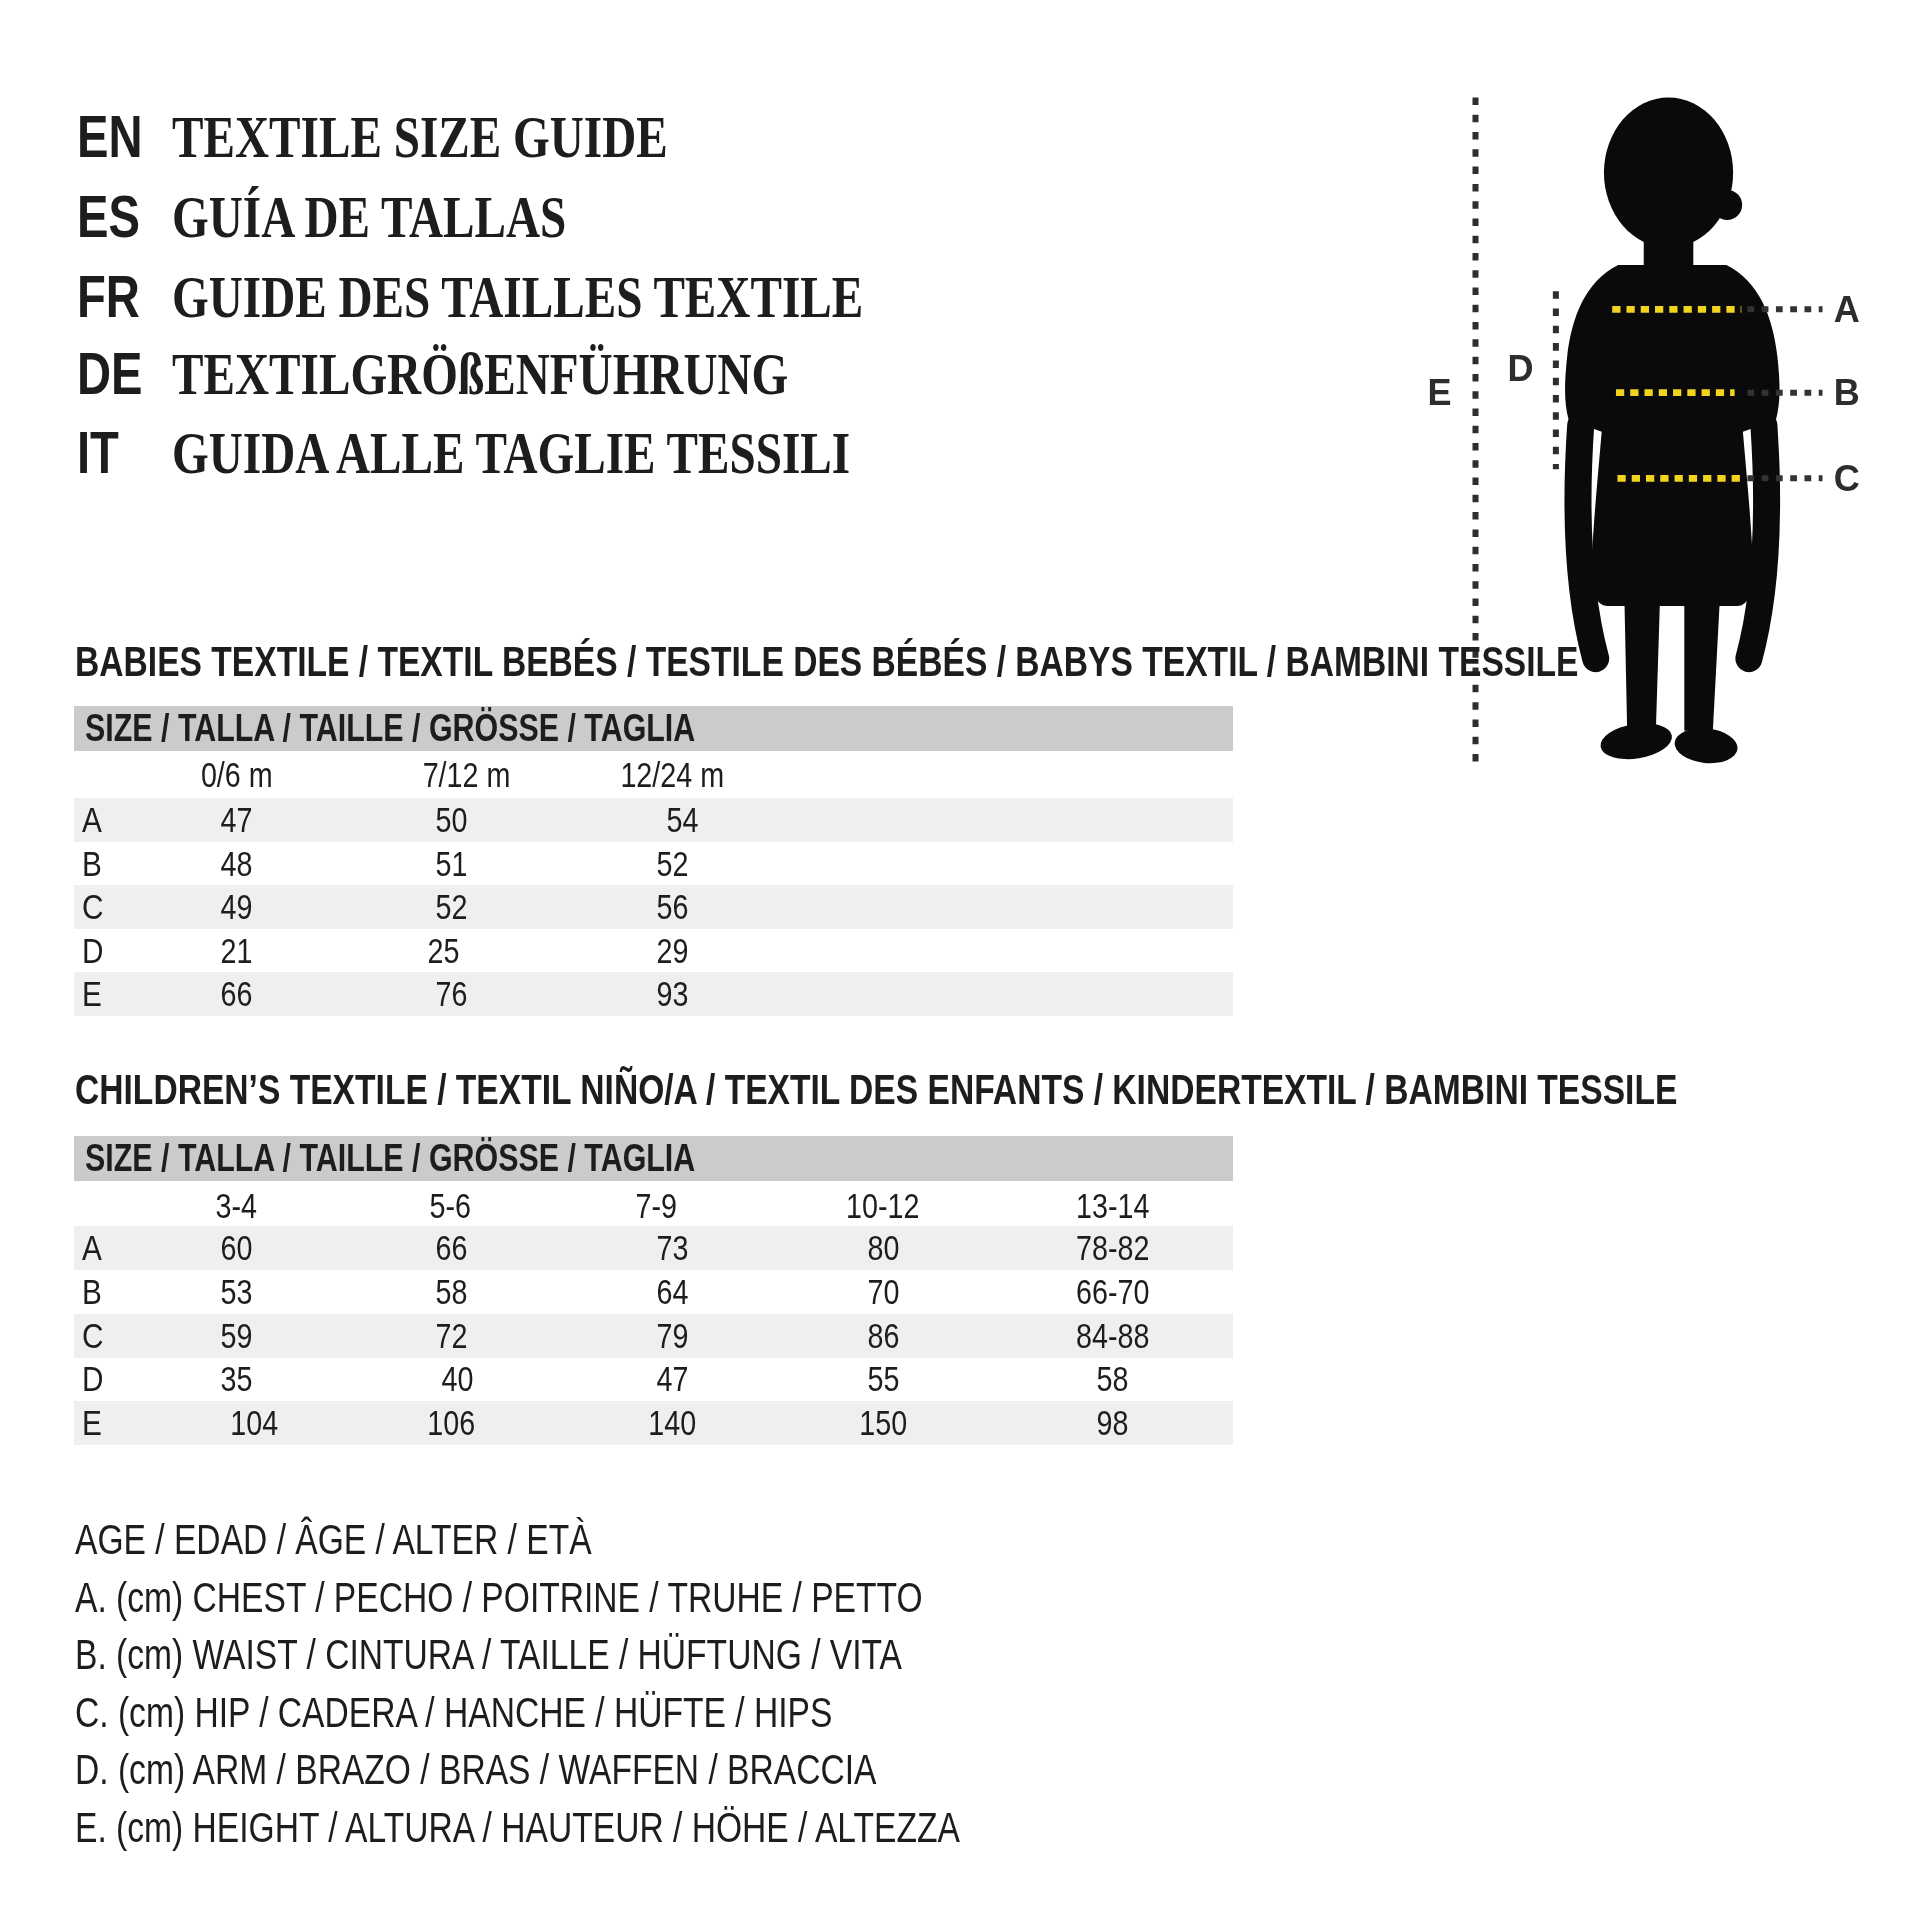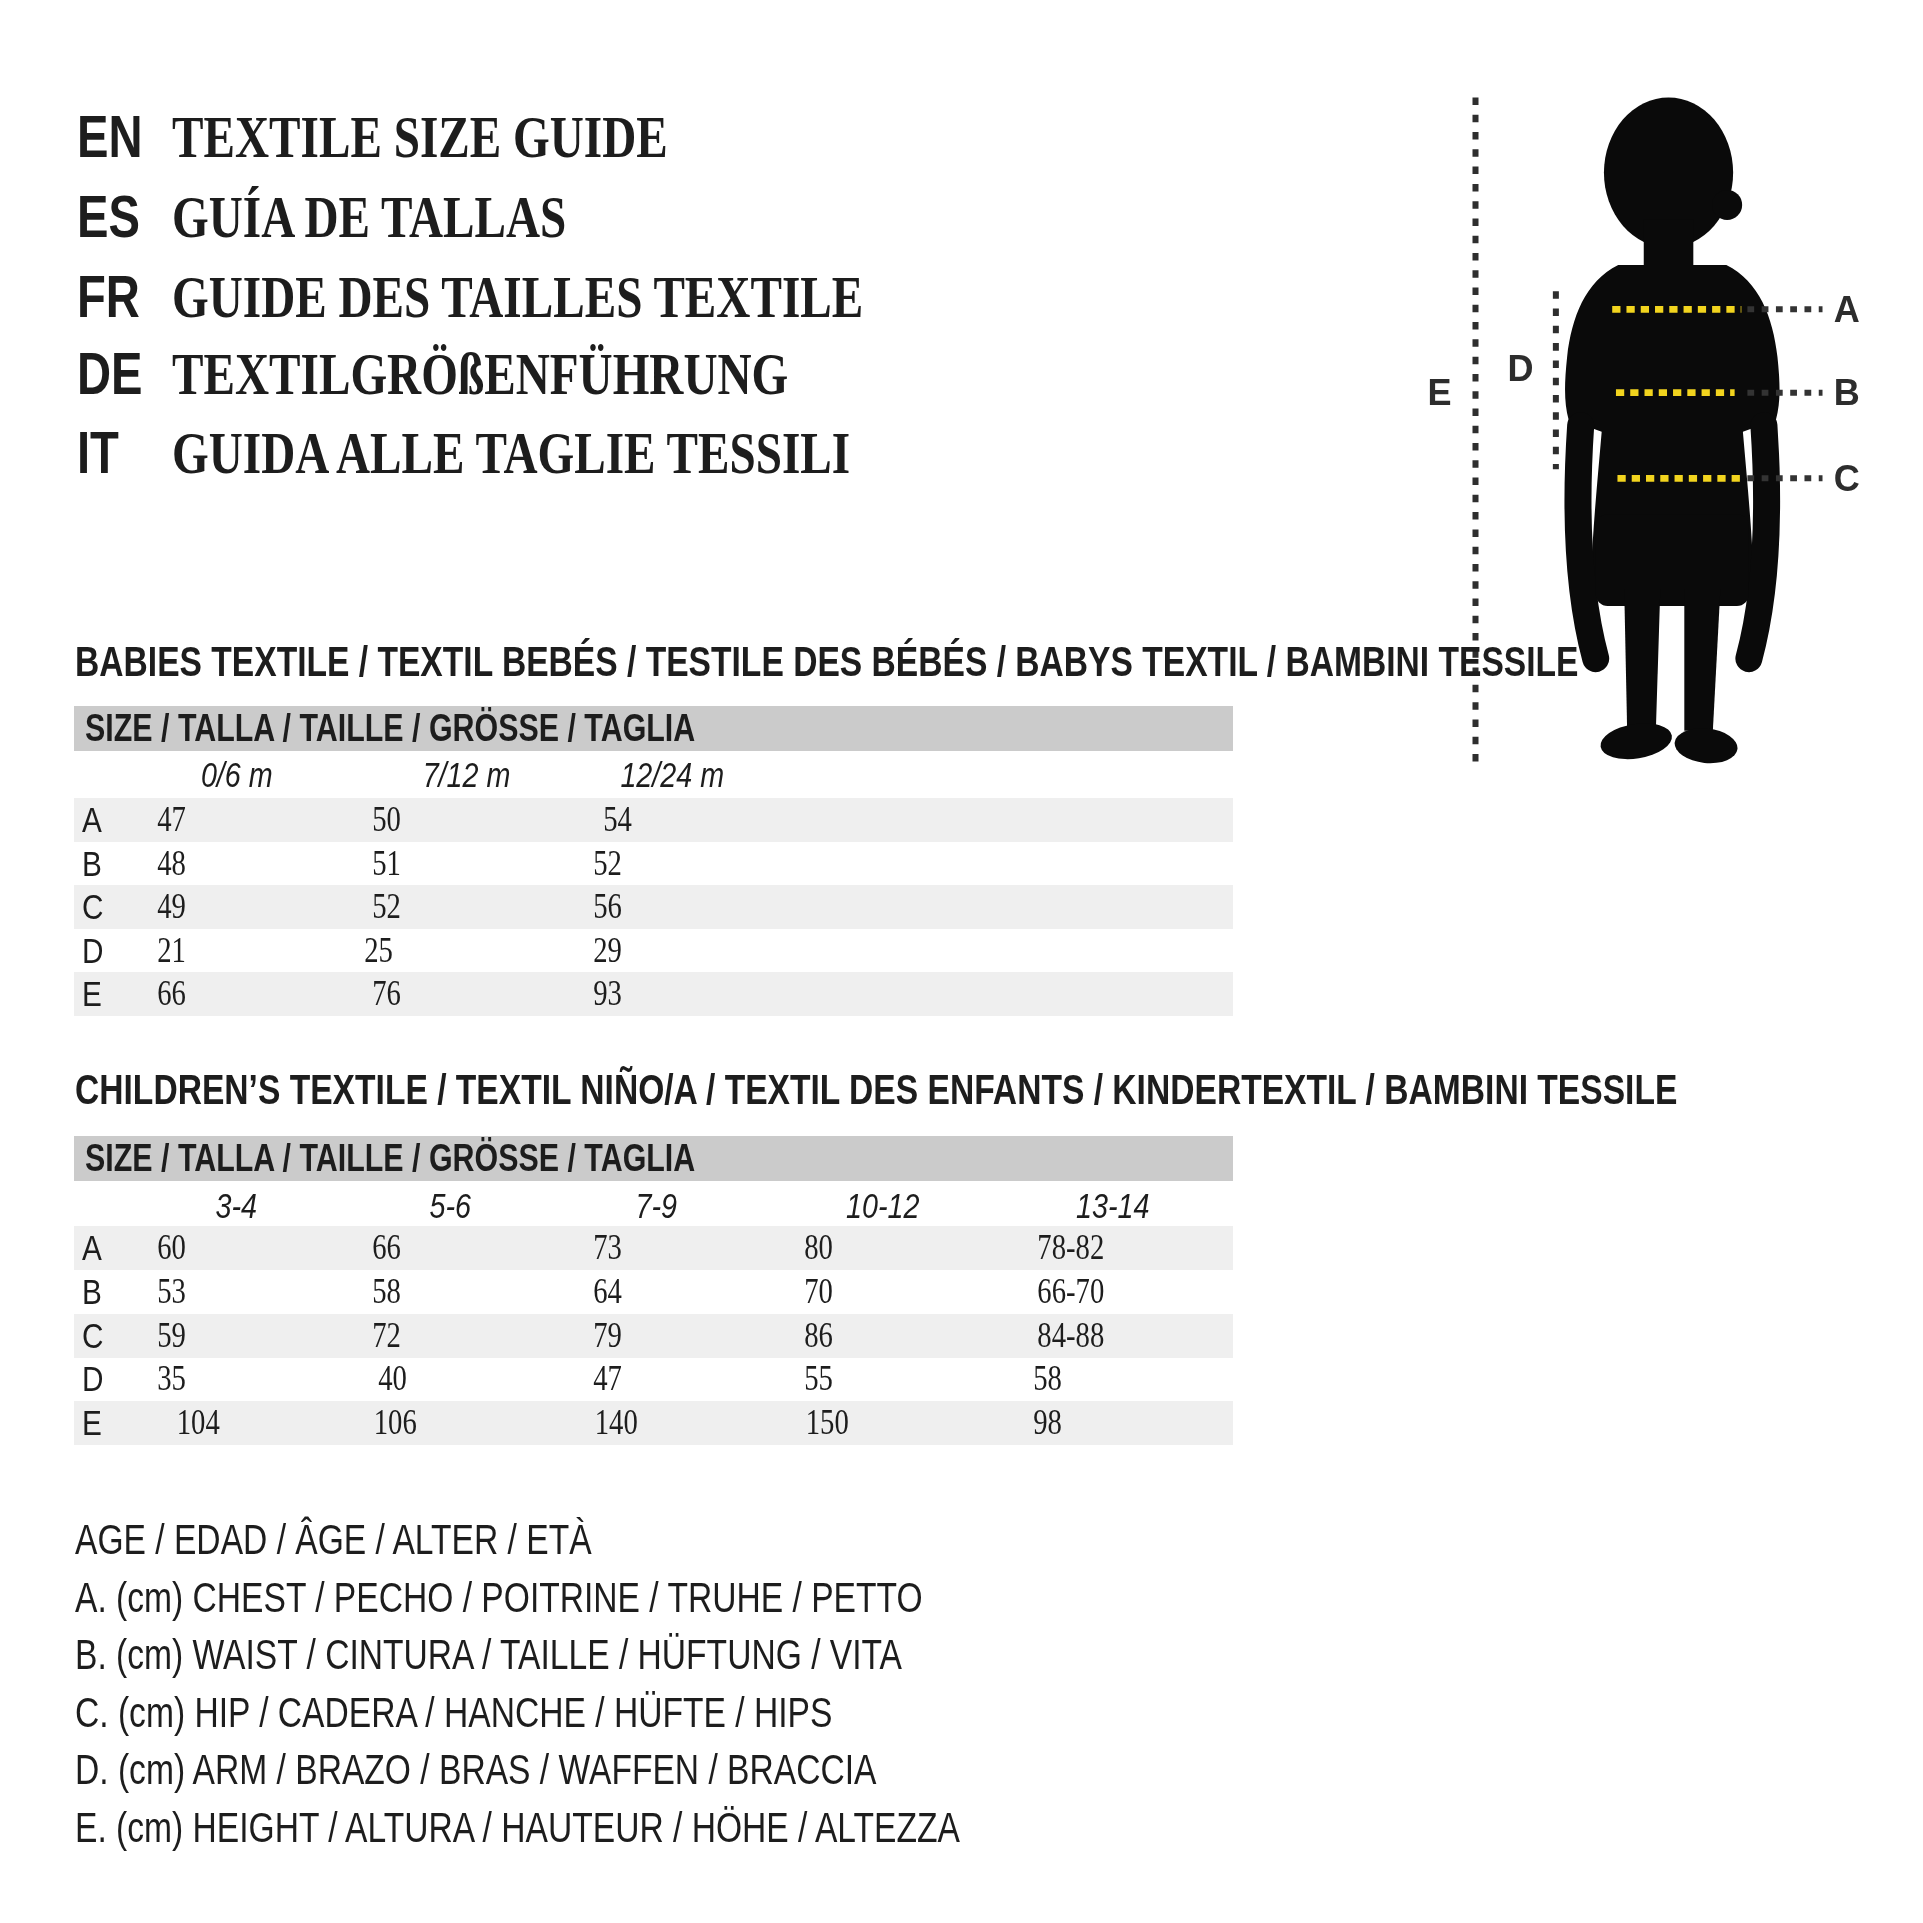--- a/index.html
+++ b/index.html
@@ -18,28 +18,28 @@
   .lang-row .label { position:absolute; left:95px;font-family:Liberation Serif, serif; }
 
   
   .section-title { position:absolute; left:75px; height:53px; line-height:53px; font-size:42px; font-weight:700; }
 
   
   .size-bar { position:absolute; left:74px; width:1159px; height:45px; background:#cbcbcb; line-height:45px; }
   .size-bar span { margin-left:10.5px; font-size:38px; font-weight:700; }
 
   
-  .col-head { position:absolute; width:165px; height:44px; line-height:44px; text-align:center; font-size:35px;font-style:italic; }
+  .col-head { position:absolute; width:165px; height:44px; line-height:44px; text-align:center; font-size:35px; }
 
   
   .trow { position:absolute; left:74px; width:1159px; height:44px; line-height:44px; font-size:35px; }
   .trow.shade { background:#efefef; }
   .rlabel { position:absolute; left:7.5px; }
   .rlabel .cond { transform:scaleX(0.85); }
-  .cell { position:absolute; width:165px; height:44px; text-align:left;font-family:Liberation Serif, serif; }
+  .cell { position:absolute; width:165px; height:44px; text-align:center; }
 
   
   .legend-line { position:absolute; left:75px; height:53px; line-height:53px; font-size:42px; }
 
   svg text { font-family:"Liberation Sans", sans-serif; }
 </style>
 </head>
 <body>
 
 <div class="canvas">

